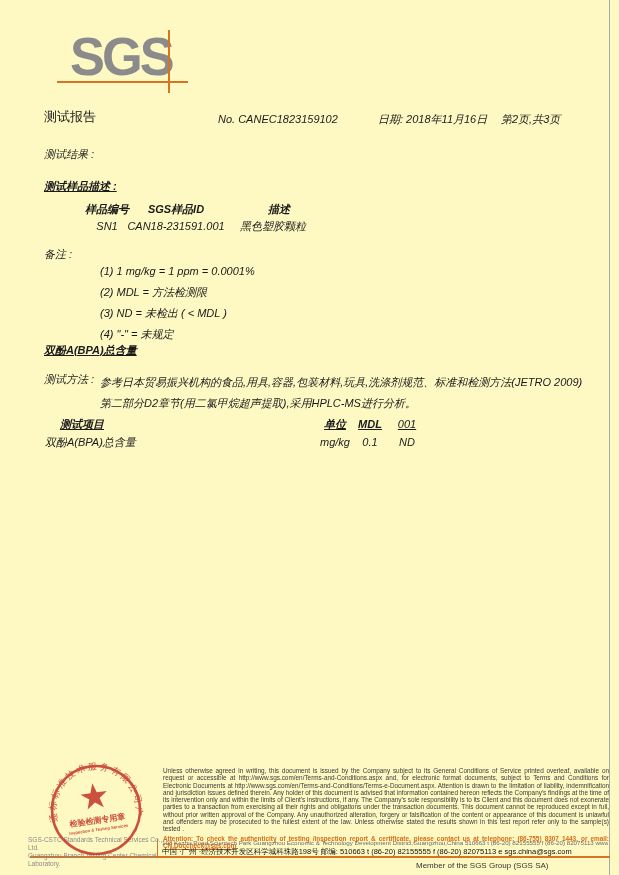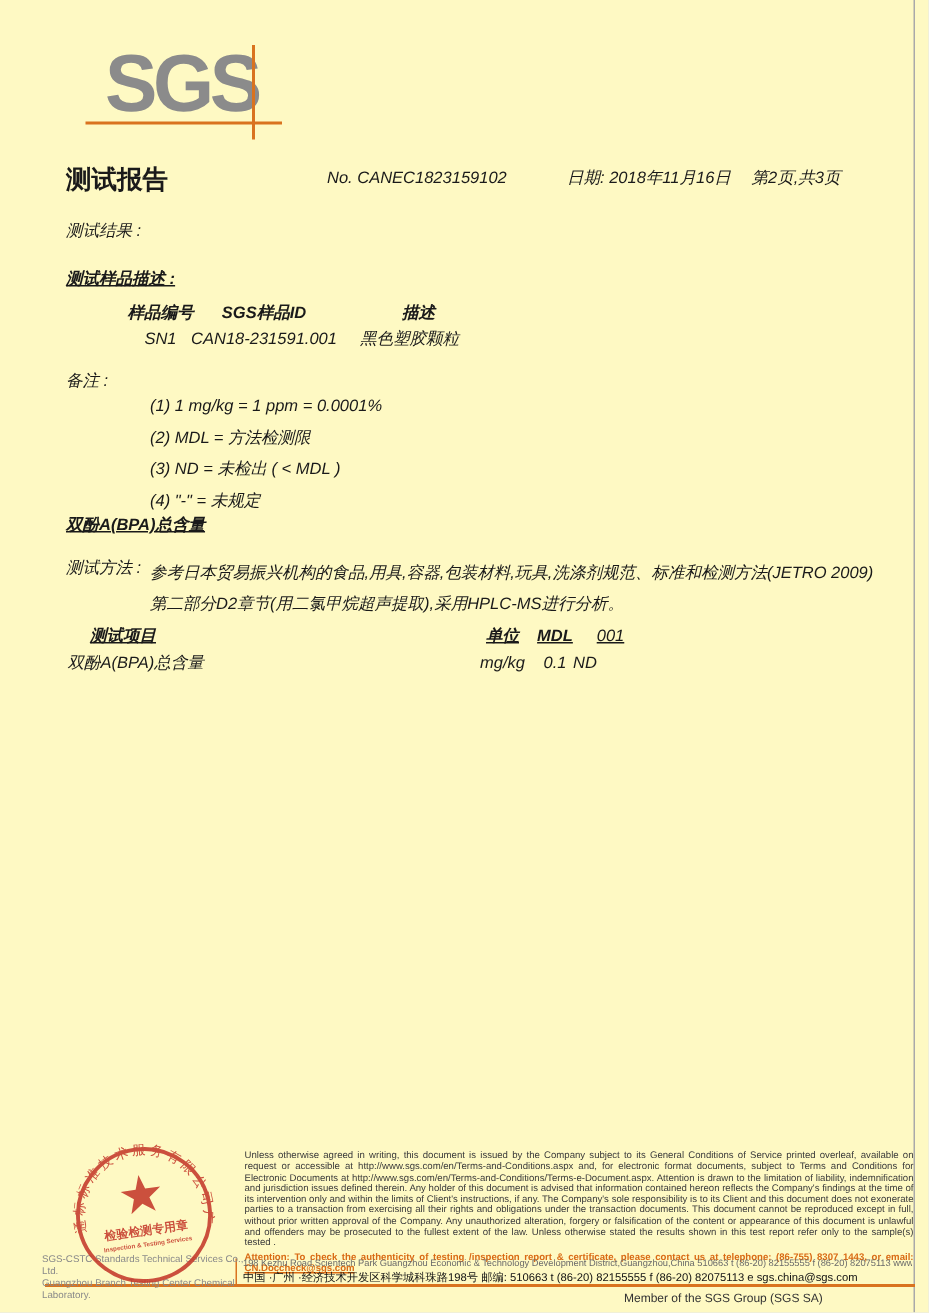--- a/index.html
+++ b/index.html
@@ -13,21 +13,21 @@
 
   .right-border { left:609px; top:0; width:1px; height:875px; background:#a9a9a9; }
 
   
   .logo-text { left:70px; top:31px; font-size:54px; line-height:50px; font-weight:bold;
                color:#8b8b8b; letter-spacing:-3px; transform:scaleX(0.97); transform-origin:left top; }
   .logo-vline { left:168px; top:30px; width:2px; height:63px; background:#d9731f; }
   .logo-hline { left:57px; top:81px; width:131px; height:2px; background:#d9731f; }
 
   
-  .doc-title { left:44px; top:108px; font-size:17px; font-weight:bold; }
+  .doc-title { left:44px; top:108px; font-size:13px; font-weight:normal; }
   .report-no { left:218px; top:112px; }
   .date-field { left:378px; top:112px; }
   .page-info { left:501px; top:112px; }
 
   .results-label { left:44px; top:147px; }
   .sample-desc-label { left:44px; top:179px; font-weight:bold; text-decoration:underline; }
 
   
   .st-h1 { left:62px;  top:202px; width:90px;  text-align:center; font-weight:bold; }
   .st-h2 { left:131px; top:202px; width:90px;  text-align:center; font-weight:bold; }
@@ -47,21 +47,21 @@
   .method-text { left:100px; top:372px; width:492px; line-height:21px; }
 
   
   .rt-h1 { left:60px;  top:417px; font-weight:bold; text-decoration:underline; }
   .rt-h2 { left:310px; top:417px; width:50px; text-align:center; font-weight:bold; text-decoration:underline; }
   .rt-h3 { left:345px; top:417px; width:50px; text-align:center; font-weight:bold; text-decoration:underline; }
   .rt-h4 { left:382px; top:417px; width:50px; text-align:center; font-weight:normal; font-style:italic; text-decoration:underline; }
   .rt-r1 { left:45px;  top:435px; }
   .rt-r2 { left:310px; top:435px; width:50px; text-align:center; }
   .rt-r3 { left:345px; top:435px; width:50px; text-align:center; }
-  .rt-r4 { left:382px; top:435px; width:50px; text-align:left; }
+  .rt-r4 { left:382px; top:435px; width:50px; text-align:center; }
 
   
   .company-lines { left:28px; top:836px; width:140px; font-size:6.5px; line-height:8px; color:#8a8a8a; z-index:1; }
   .stamp-wrap { left:46px; top:760px; width:100px; height:100px; transform:rotate(-8deg); opacity:0.88; z-index:2; }
   .legal-block { left:163px; top:767px; width:446px; font-size:6.4px; line-height:7.3px;
                  text-align:justify; color:#3a3a3a; }
   .attention-block { margin-top:2px; color:#d96a14; font-weight:bold; }
   .attention-block .email { text-decoration:underline; }
   .addr-vline { left:157px; top:839px; width:1px; height:17px; background:#d9731f; }
   .addr-block { left:162px; top:839px; width:446px; }

